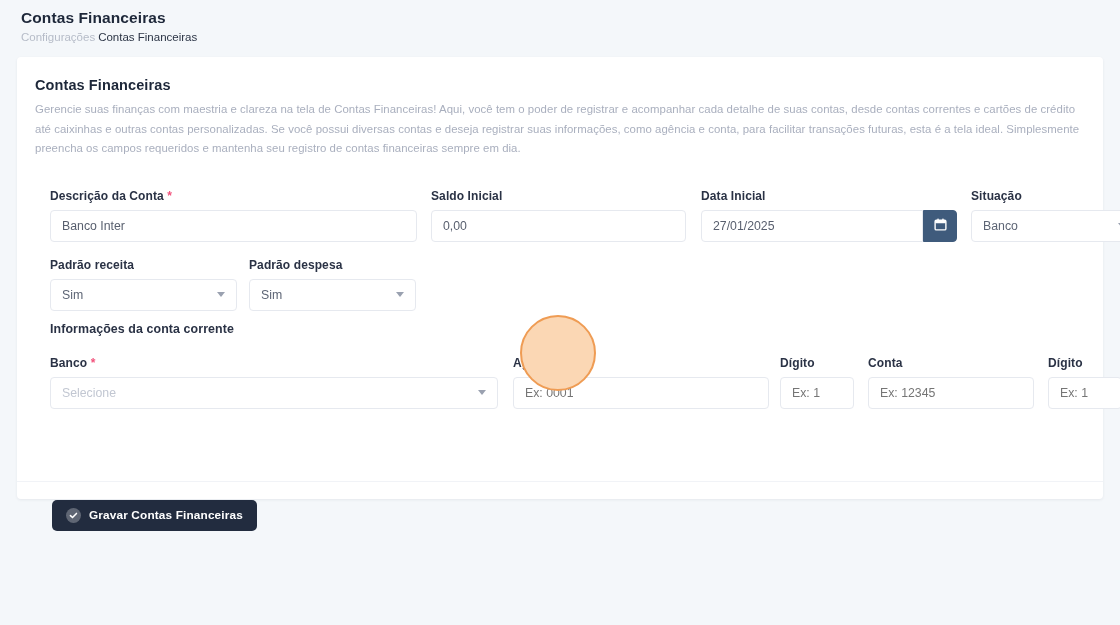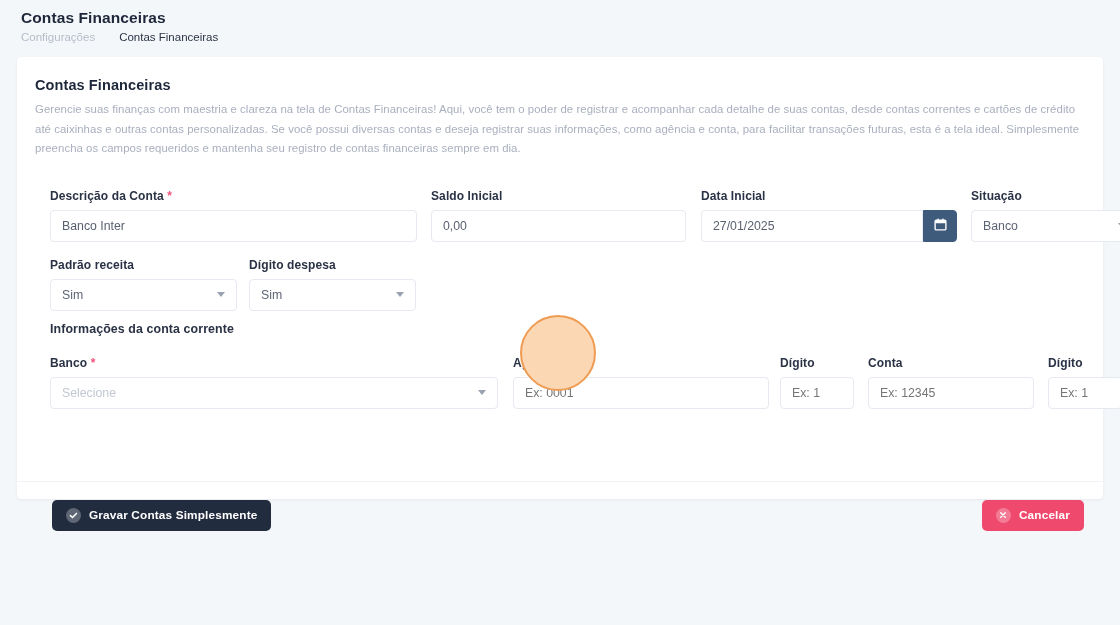--- a/index.html
+++ b/index.html
@@ -27,21 +27,21 @@
     font-weight: bold;
     color: #1d2739;
     letter-spacing: .1px;
     line-height: 20px;
   }
   .breadcrumb {
     margin-top: 2px;
     font-size: 11.5px;
     display: flex;
     align-items: center;
-    gap: 24px;
+    gap: 3px;
     line-height: 14px;
   }
   .crumb-muted { color: #b6bcc8; }
   .crumb-active { color: #2b3445; font-weight: 500; }
 
   
   .card {
     position: relative;
     margin: 7px 17px 0 17px;
     width: 1086px;
@@ -283,21 +283,21 @@
 
       <div class="col-preceita">
         <label class="field-label">Padrão receita</label>
         <div class="control select-ctl">
           <span>Sim</span>
           <span class="caret"></span>
         </div>
       </div>
 
       <div class="col-pdespesa">
-        <label class="field-label">Dígito despesa</label>
+        <label class="field-label">Padrão despesa</label>
         <div class="control select-ctl">
           <span>Sim</span>
           <span class="caret"></span>
         </div>
       </div>
 
     </div>
 
     <div class="section-title">Informações da conta corrente</div>
 
@@ -338,28 +338,20 @@
   </div>
 
   <div class="card-divider"></div>
   <div class="footer">
     <button class="btn btn-save">
       <span class="ico-circle">
         <svg width="9" height="9" viewBox="0 0 10 10" fill="none">
           <path d="M1.6 5.1 L3.9 7.3 L8.3 2.7" stroke="#ffffff" stroke-width="1.7" stroke-linecap="round" stroke-linejoin="round"></path>
         </svg>
       </span>
-      <span>Gravar Contas Simplesmente</span>
+      <span>Gravar Contas Financeiras</span>
     </button>
 
-    <button class="btn btn-cancel">
-      <span class="ico-circle">
-        <svg width="8" height="8" viewBox="0 0 10 10" fill="none">
-          <path d="M2.1 2.1 L7.9 7.9 M7.9 2.1 L2.1 7.9" stroke="#ffffff" stroke-width="1.7" stroke-linecap="round"></path>
-        </svg>
-      </span>
-      <span>Cancelar</span>
-    </button>
   </div>
 
   <div class="hl-circle"></div>
 
 </div>
 
 </body></html>

